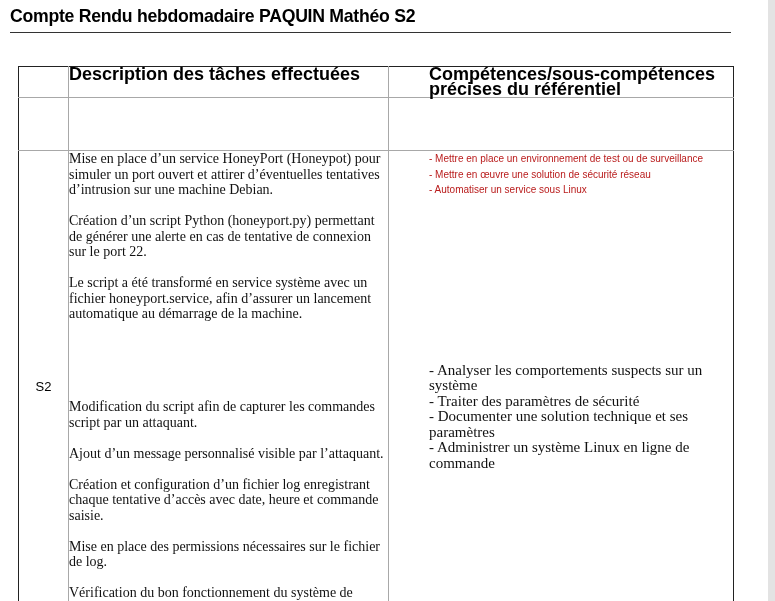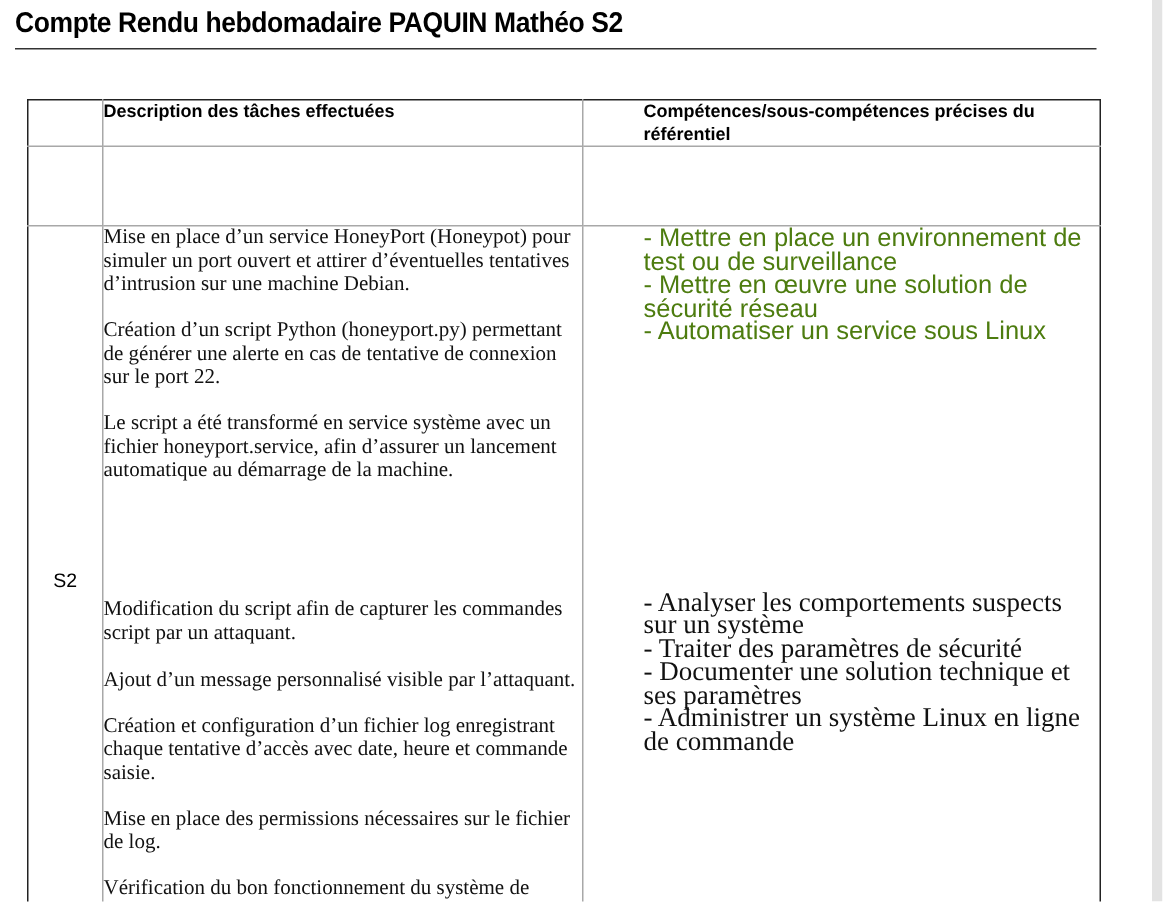--- a/index.html
+++ b/index.html
@@ -8,35 +8,35 @@
   .title { position:absolute; left:10px; top:5px; font-family:"Liberation Sans", sans-serif; font-weight:bold; font-size:19px; color:#000; letter-spacing:-0.3px; transform:scaleX(0.93); transform-origin:left top; white-space:nowrap; }
   .title-rule { position:absolute; left:10px; top:32px; width:721px; height:1px; background:#333; }
   .scrollbar { position:absolute; left:768px; top:0; width:7px; height:601px; background:#e3e3e3; }
 
   table.report { position:absolute; left:18px; top:66px; width:715px; border-collapse:collapse; table-layout:fixed; }
   table.report td, table.report th { border:1px solid #a8a8a8; vertical-align:top; padding:0; }
   table.report tr:first-child td, table.report tr:first-child th { border-top:1px solid #222; }
   table.report td:first-child, table.report th:first-child { border-left:1px solid #222; }
   table.report td:last-child, table.report th:last-child { border-right:1px solid #222;padding-left:40px; }
 
-  .hdr { font-family:"Liberation Sans", sans-serif; font-weight:bold; font-size:12px; color:#000; text-align:left; padding:1px 7px 0 7px; line-height:15px; height:30px; }
+  .hdr { font-family:"Liberation Sans", sans-serif; font-weight:bold; font-size:18px; color:#000; text-align:left; padding:1px 7px 0 7px; line-height:15px; height:30px; }
   .row-empty td { height:52px; }
   .row-main td { height:428px; }
   .row-next td { height:30px; }
 
   .label-cell { font-family:"Liberation Sans", sans-serif; font-size:13px; text-align:center; vertical-align:middle !important; }
   .label-cell span { position:relative; top:-5px; }
 
   .desc { font-family:"Liberation Serif", serif; font-size:14px; line-height:15.5px; color:#111; padding:0 0 0 7px; }
   .desc p { margin:0 0 15.5px 0; }
   .desc .gap { height:62px; }
 
   .comp { padding:0 0 0 7px; }
-  .comp-sans { font-family:"Liberation Sans", sans-serif; font-size:17px; line-height:15.5px; color:#4d7c0f; margin-top:0; }
-  .comp-serif { font-family:"Liberation Serif", serif; font-size:18px; line-height:15.5px; color:#111; margin-top:165px; }
+  .comp-sans { font-family:"Liberation Sans", sans-serif; font-size:10px; line-height:15.5px; color:#b91c1c; margin-top:0; }
+  .comp-serif { font-family:"Liberation Serif", serif; font-size:15px; line-height:15.5px; color:#111; margin-top:165px; }
   .comp div { white-space:normal; }
 </style>
 </head>
 <body>
 
 <div class="page">
   <div class="title">Compte Rendu hebdomadaire PAQUIN Mathéo S2</div>
   <div class="title-rule"></div>
 
   <table class="report">

